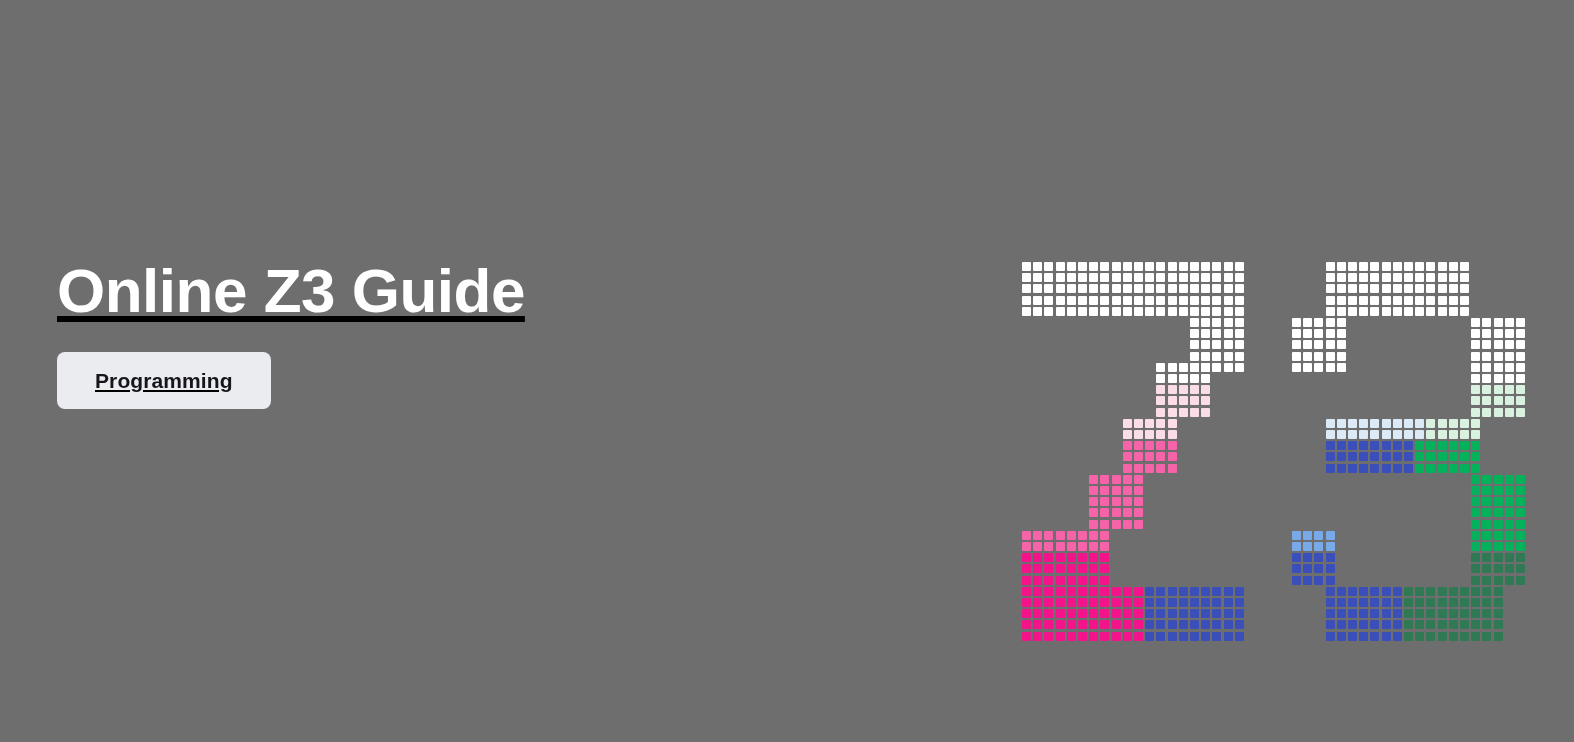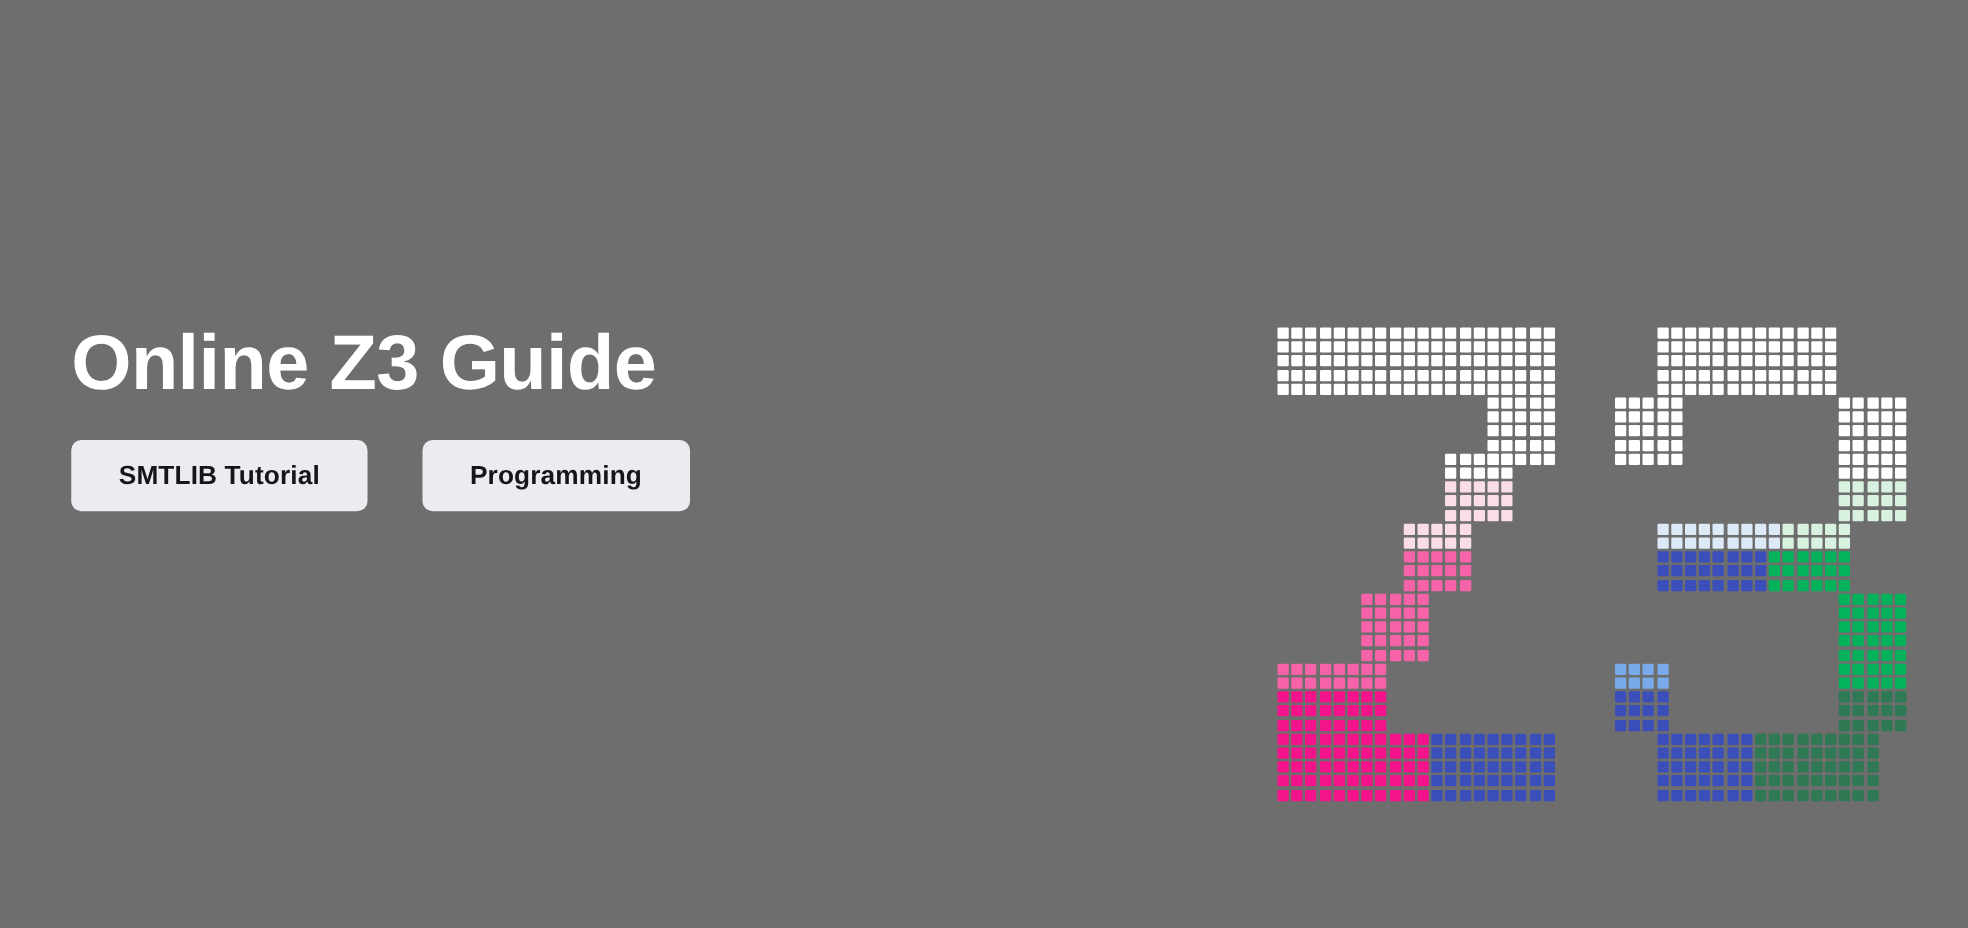--- a/index.html
+++ b/index.html
@@ -22,20 +22,21 @@
     width: 1574px;
     height: 742px;
   }
 
   
   #hero-copy {
     position: absolute;
     left: 57px;
     top: 258px;
     width: 900px;
+    text-decoration: underline;
   }
 
   #page-title {
     margin: 0;
     color: #ffffff;
     font-size: 62px;
     line-height: 1.05;
     font-weight: 700;
     letter-spacing: -0.5px;
     white-space: nowrap;
@@ -91,21 +92,20 @@
 </style>
 </head>
 <body>
 
 <div id="hero">
 
   <div id="hero-copy">
     <h1 id="page-title">Online Z3 Guide</h1>
 
     <div id="cta-row">
-      <button class="cta-button">SMTLIB Tutorial</button>
       <button class="cta-button">Programming</button>
     </div>
   </div>
 
   <div id="logo-wrap">
     <div class="glyph" id="glyph-z">
       <div class="pixel-grid" style="width: 224px; height: 380.8px;">
           <div class="px" style="left: 0px; top: 0px; background: rgb(255, 255, 255);"></div>
           <div class="px" style="left: 11.2px; top: 0px; background: rgb(255, 255, 255);"></div>
           <div class="px" style="left: 22.4px; top: 0px; background: rgb(255, 255, 255);"></div>

